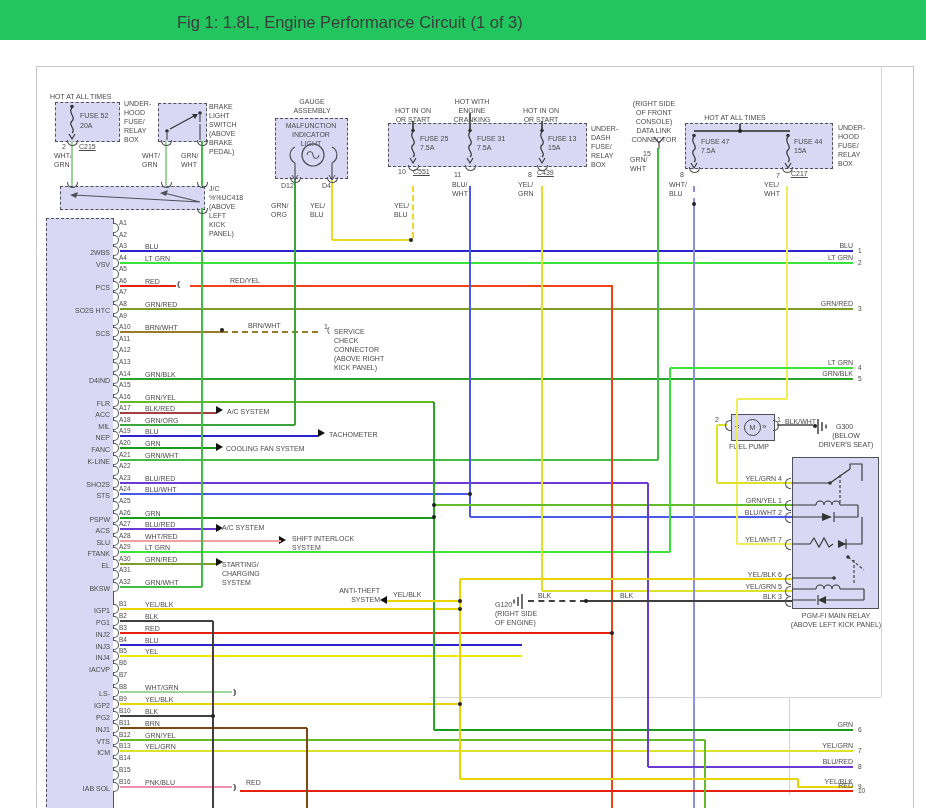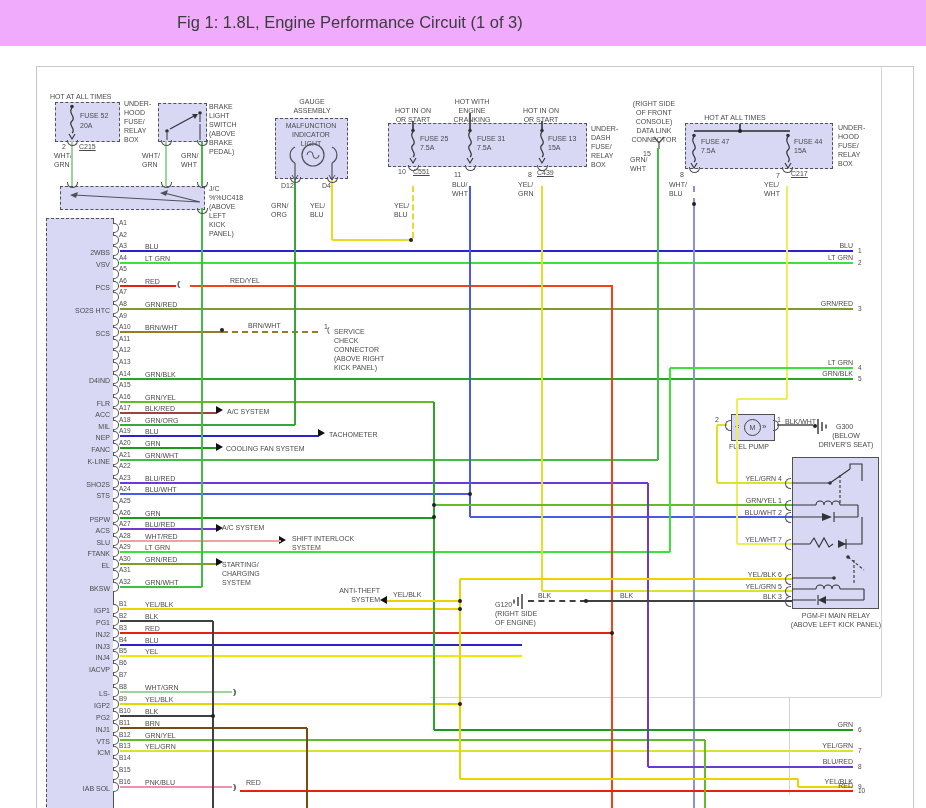--- a/index.html
+++ b/index.html
@@ -1,18 +1,18 @@
 <!DOCTYPE html>
 <html><head>
 <meta charset="utf-8">
 <style>
   html,body{margin:0;padding:0;background:#fff;}
   #page{position:relative;width:926px;height:808px;overflow:hidden;background:#fff;
         font-family:"Liberation Sans",sans-serif;}
-  #titlebar{position:absolute;left:0;top:0;width:926px;height:46px;background:#f0abfc;}
+  #titlebar{position:absolute;left:0;top:0;width:926px;height:40px;background:#22c55e;}
   #title{position:absolute;left:177px;top:13px;font-size:16.5px;color:#3c3c3c;}
   .t{position:absolute;font-size:7px;line-height:1.3;color:#4a4a4a;white-space:pre-line;}
   .tc{text-align:center;} .tr{text-align:right;}
   .u{text-decoration:underline;}
   .box{position:absolute;background:#d8d8f4;border:1.5px dashed #50505a;}
   .sbox{position:absolute;background:#d8d8f4;border:1px solid #50505a;}
   .wh{position:absolute;height:2px;}
   .wv{position:absolute;width:2px;}
   .dot{position:absolute;width:4px;height:4px;border-radius:50%;background:#222;}
   .bump{position:absolute;width:5px;height:8px;background:#fff;border:1px solid #50505a;border-left:none;border-radius:0 8px 8px 0;}

